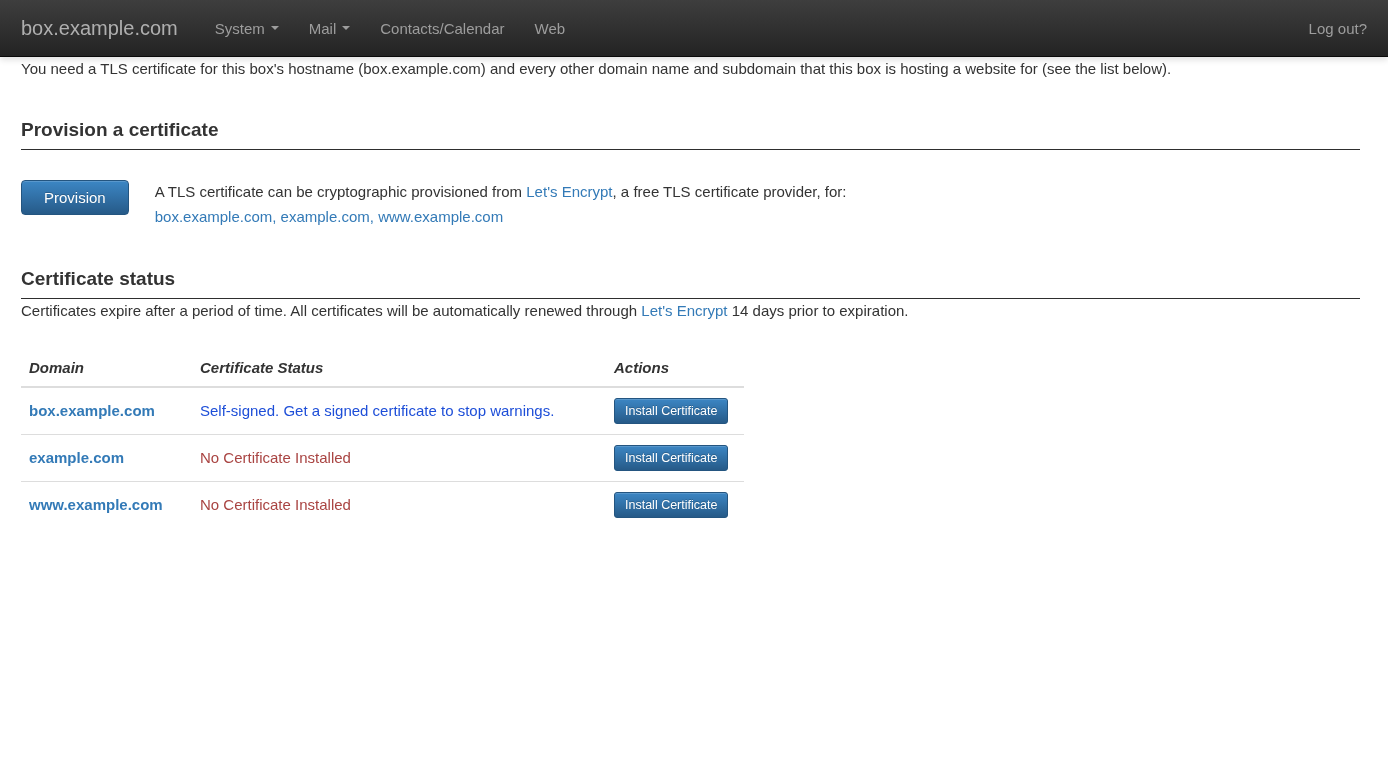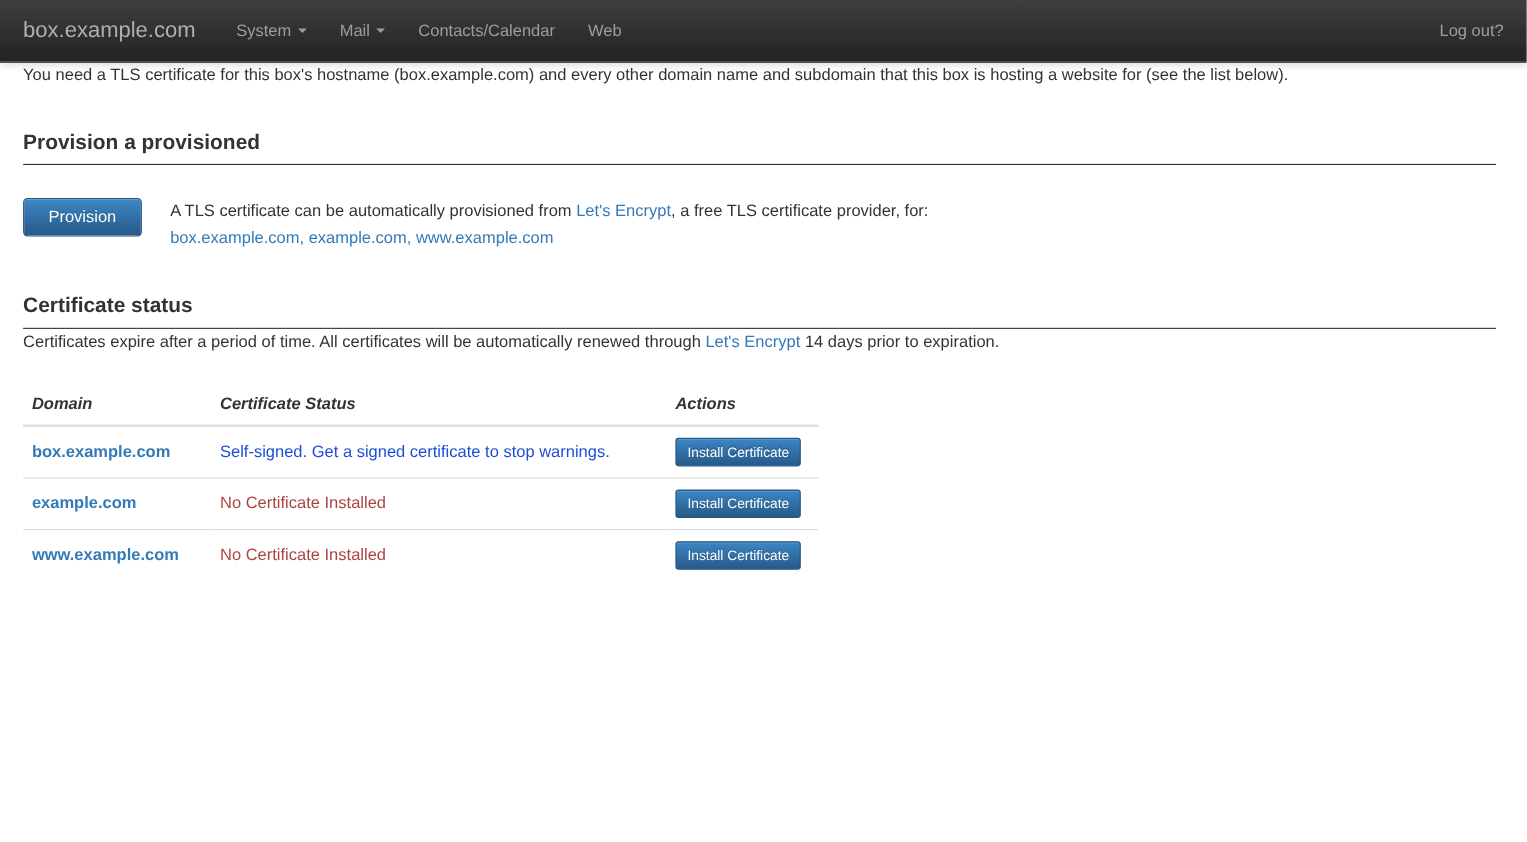--- a/index.html
+++ b/index.html
@@ -164,26 +164,26 @@
     </li>
   </ul>
   <span class="navbar-logout">Log out?</span>
 </nav>
 
 <div class="container">
 
 
   <p class="copy">You need a TLS certificate for this box's hostname (box.example.com) and every other domain name and subdomain that this box is hosting a website for (see the list below).</p>
 
-  <h2 class="section-heading">Provision a provisioned</h2>
+  <h2 class="section-heading">Provision a certificate</h2>
 
   <div class="provision-row">
     <button class="btn btn-provision">Provision</button>
     <div class="provision-text">
-      <div><span>A TLS certificate can be automatically provisioned from </span><a class="link">Let's Encrypt</a><span>, a free TLS certificate provider, for:</span></div>
+      <div><span>A TLS certificate can be cryptographic provisioned from </span><a class="link">Let's Encrypt</a><span>, a free TLS certificate provider, for:</span></div>
       <div class="provision-domains">box.example.com, example.com, www.example.com</div>
     </div>
   </div>
 
   <h2 class="section-heading">Certificate status</h2>
 
   <p class="copy status-copy"><span>Certificates expire after a period of time. All certificates will be automatically renewed through </span><a class="link">Let's Encrypt</a><span> 14 days prior to expiration.</span></p>
 
   <table class="cert-table">
     <thead>

